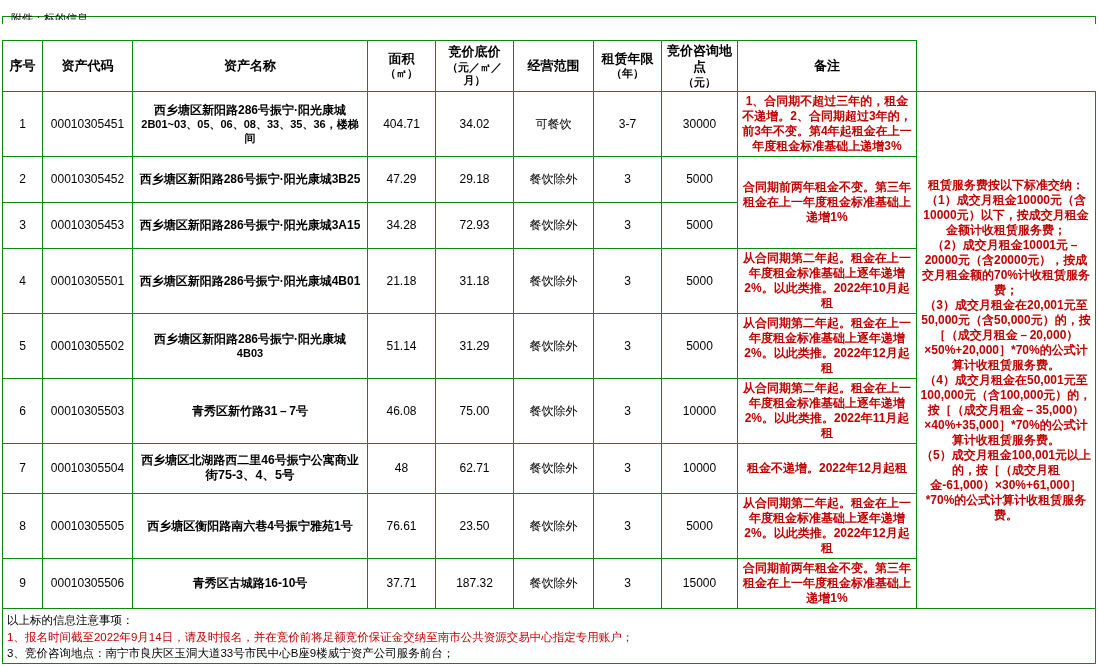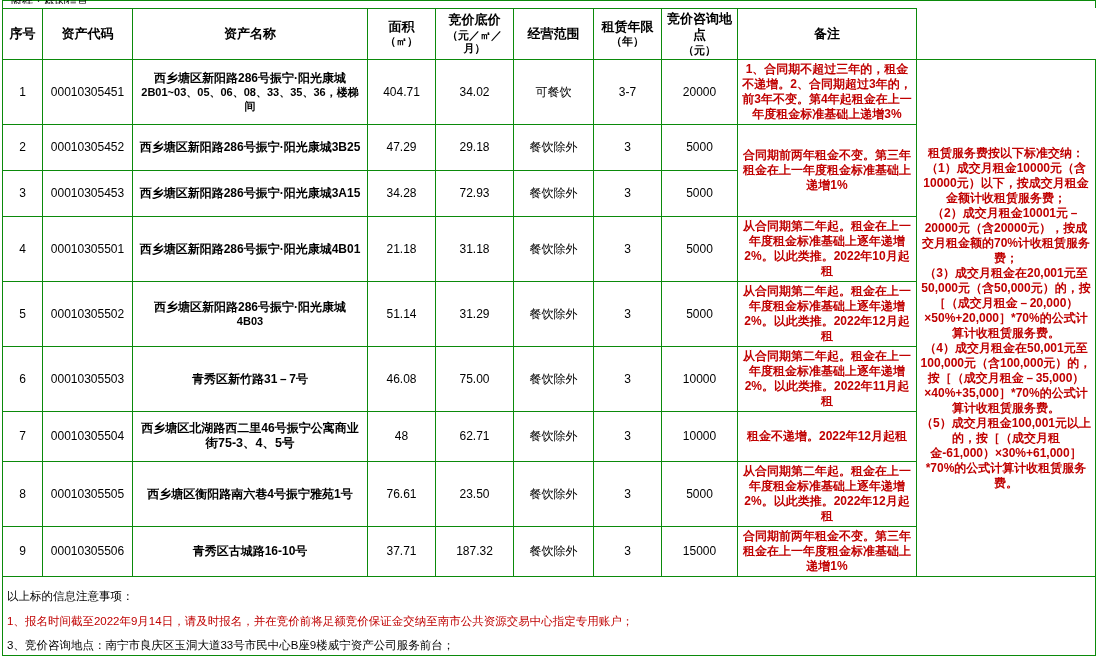--- a/index.html
+++ b/index.html
@@ -20,21 +20,21 @@
     height: 666px;
     position: relative;
     box-sizing: border-box;
   }
   .topstrip {
     height: 8px;
     border-left: 1px solid #0b8a0b;
     border-top: 1px solid #0b8a0b;
     border-right: 1px solid #0b8a0b;
     box-sizing: border-box;
-    margin: 0 2px;
+    margin: 16px 2px;
     background: #fff;
     position: relative;
   }
   .topstrip .fragment {
     position: absolute;
     left: 8px;
     top: -6px;
     font-size: 11px;
     color: #000;
     font-family: "Liberation Sans", sans-serif;
@@ -107,21 +107,20 @@
     border: 1px solid #0b8a0b;
     border-top: none;
     box-sizing: border-box;
     padding: 3px 4px 2px 4px;
     font-size: 11.5px;
     line-height: 1.42;
   }
   .notes div {
     white-space: nowrap;
     overflow: hidden;
-    margin-top: 8px;
   }
   .notes .red {
     color: #c00000;
   }
   .smallcode {
     font-size: 11px;
     display: block;
   }
 </style>
 </head>
@@ -186,21 +185,21 @@
         <td class="num">1</td>
         <td class="code">00010305451</td>
         <td class="assetname">
           <span>西乡塘区新阳路286号振宁·阳光康城</span>
           <span class="smallcode">2B01~03、05、06、08、33、35、36，楼梯间</span>
         </td>
         <td>404.71</td>
         <td>34.02</td>
         <td class="scope">可餐饮</td>
         <td class="years">3-7</td>
-        <td class="deposit">20000</td>
+        <td class="deposit">30000</td>
         <td class="remark-red">1、合同期不超过三年的，租金不递增。2、合同期超过3年的，前3年不变。第4年起租金在上一年度租金标准基础上递增3%</td>
         <td class="remark-big" rowspan="9" style="white-space:pre-line">租赁服务费按以下标准交纳：
 （1）成交月租金10000元（含10000元）以下，按成交月租金金额计收租赁服务费；
 （2）成交月租金10001元－20000元（含20000元），按成交月租金额的70%计收租赁服务费；
 （3）成交月租金在20,001元至50,000元（含50,000元）的，按［（成交月租金－20,000）×50%+20,000］*70%的公式计算计收租赁服务费。
 （4）成交月租金在50,001元至100,000元（含100,000元）的，按［（成交月租金－35,000）×40%+35,000］*70%的公式计算计收租赁服务费。
 （5）成交月租金100,001元以上的，按［（成交月租金-61,000）×30%+61,000］*70%的公式计算计收租赁服务费。</td>
       </tr>
 
       <tr style="height:46px">

